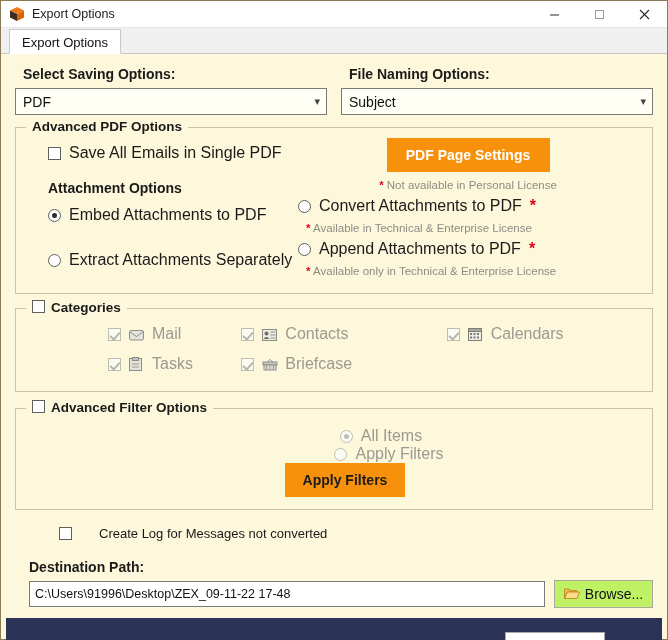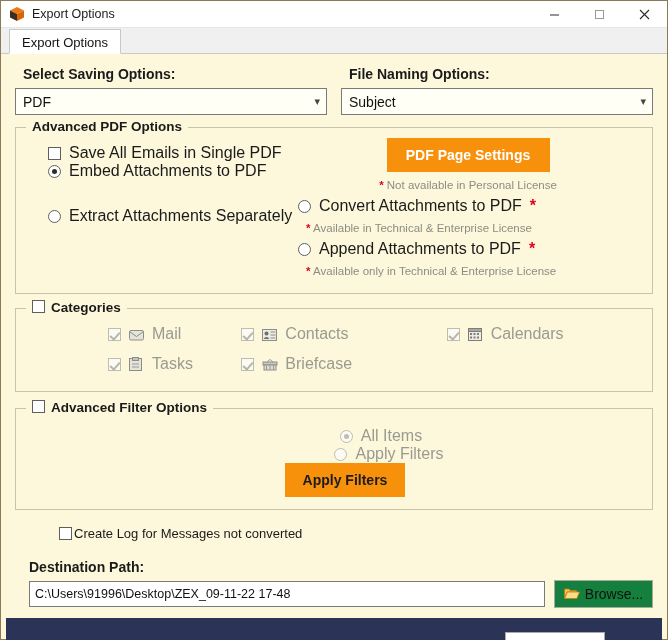--- a/index.html
+++ b/index.html
@@ -260,21 +260,21 @@
     font-size: 14px;
     padding: 9px 18px;
     border: none;
     margin-left: 22px;
     font-family: "Liberation Sans", sans-serif;
     cursor: pointer;
   }
   .logrow {
     display: flex;
     align-items: center;
-    gap: 2px;
+    gap: 27px;
     margin: 16px 0 0 44px;
     font-size: 13px;
     color: #1a1a1a;
   }
   
   .dest-label {
     font-size: 14px;
     font-weight: bold;
     color: #1a1a1a;
     margin: 18px 0 5px 14px;
@@ -290,21 +290,21 @@
     padding: 0 5px;
     box-sizing: border-box;
     display: flex;
     align-items: center;
     font-family: "Liberation Sans", sans-serif;
     margin-left: 14px;
   }
   .btn-browse {
     width: 99px;
     height: 28px;
-    background: #15803d;
+    background: #bef264;
     border: 1px solid #a8a89c;
     font-size: 14px;
     color: #111;
     display: flex;
     align-items: center;
     justify-content: center;
     gap: 6px;
     box-sizing: border-box;
     cursor: pointer;
   }
@@ -392,20 +392,21 @@
     <div class="group">
       <div class="legend">
         <span>Advanced PDF Options</span>
       </div>
       <div class="apdf-inner">
         <div class="apdf-left">
           <div class="opt" style="margin-top:8px">
             <span class="cb"></span>
             <span>Save All Emails in Single PDF</span>
           </div>
+          <div class="sec-head">Attachment Options</div>
           <div class="opt" style="margin-bottom:27px">
             <span class="rb sel"></span>
             <span>Embed Attachments to PDF</span>
           </div>
           <div class="opt">
             <span class="rb"></span>
             <span>Extract Attachments Separately</span>
           </div>
         </div>
         <div class="apdf-right">

